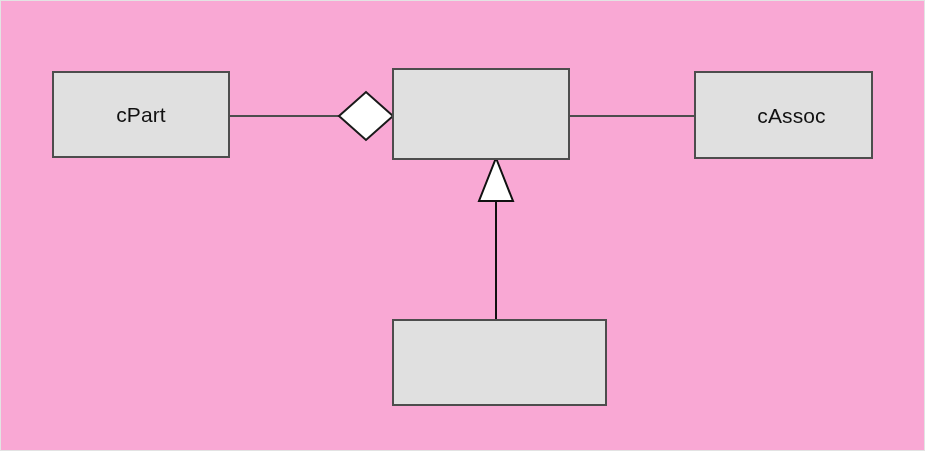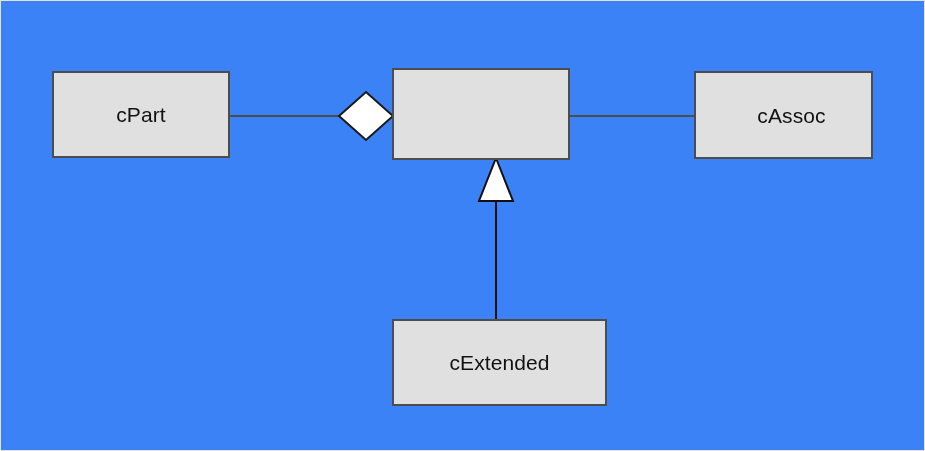--- a/index.html
+++ b/index.html
@@ -8,21 +8,21 @@
     padding: 0;
     background: #ffffff;
   }
   body {
     font-family: "Liberation Sans", sans-serif;
   }
   #diagram-canvas {
     position: relative;
     width: 925px;
     height: 451px;
-    background: #3b82f6;
+    background: #f9a8d4;
     box-sizing: border-box;
     border: 1px solid #e3e3e3;
     overflow: hidden;
   }
   #diagram-svg {
     position: absolute;
     left: 0;
     top: 0;
     width: 925px;
     height: 451px;
@@ -82,15 +82,14 @@
       <rect x="392" y="319" width="213" height="85" fill="#e0e0e0" stroke="#4d4d4d" stroke-width="2"></rect>
 
     </g>
   </svg>
 
   <div class="node-label" id="label-cPart">cPart</div>
 
 
   <div class="node-label" id="label-cAssoc">cAssoc</div>
 
-  <div class="node-label" id="label-cExtended">cExtended</div>
 
 </div>
 
 </body></html>

